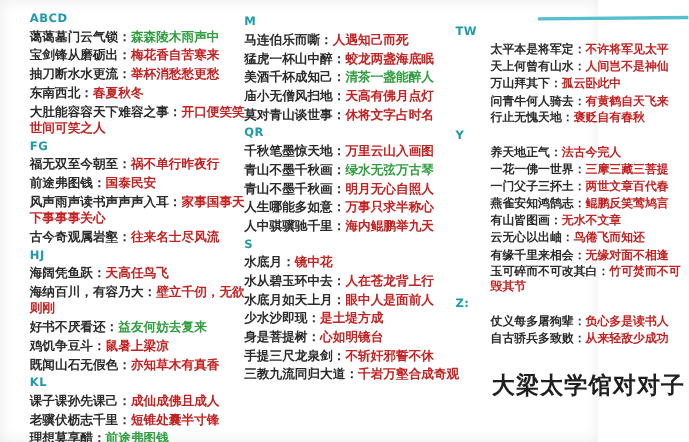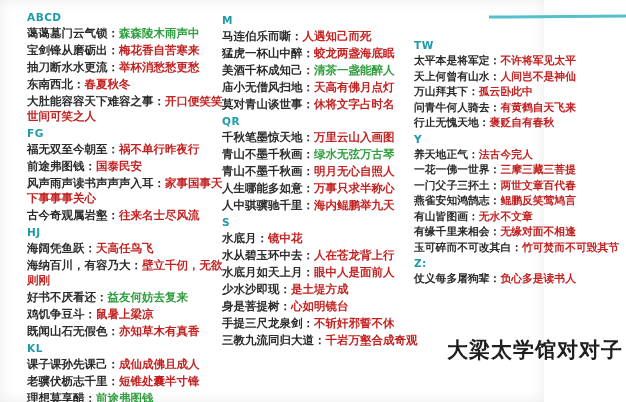--- a/index.html
+++ b/index.html
@@ -12,30 +12,30 @@
   }
   .page {
     position: absolute; left: 0; top: 0; width: 496px; height: 402px;
     background: #ffffff;
     box-shadow: inset 0 0 14px rgba(0,0,0,0.08);
     padding-left: 48px;
   }
   .column { position: absolute; font-weight: 700; }
   .column-left   { left: 27px;  top: 8px;  width: 198px; font-size: 11.5px; }
   .column-middle { left: 222px; top: 11px; width: 198px; font-size: 11.5px; }
-  .column-right  { left: 414px; top: 36px; width: 212px; font-size: 10.8px; }
+  .column-right  { left: 414px; top: 20px; width: 212px; font-size: 10.8px; }
   .sec-header {
     color: #1e9aa8;
     font-size: 10.5px;
     font-weight: 700;
     margin: 3px 0 3px 0;
     letter-spacing: 0.5px;
   }
   .item { line-height: 15px; margin-bottom: 2px; color: #2b2b2b; }
-  .column-right .item { line-height: 13.5px; }
+  .column-right .item { line-height: 13.5px; margin-left: 32px; }
   .q { color: #2b2b2b; }
   .a.red   { color: #c32222; }
   .a.green { color: #2f9e3f; }
   .doc-title {
     position: absolute; left: 447px; top: 336px;
     font-size: 21px; font-weight: 700; color: #1f1f1f;
     letter-spacing: 1px;
     white-space: nowrap;
   }
   .top-right-line {
@@ -102,20 +102,22 @@
         <div class="item"><span class="q">天上何曾有山水：</span><span class="a red">人间岂不是神仙</span></div>
         <div class="item"><span class="q">万山拜其下：</span><span class="a red">孤云卧此中</span></div>
         <div class="item"><span class="q">问青牛何人骑去：</span><span class="a red">有黄鹤自天飞来</span></div>
         <div class="item"><span class="q">行止无愧天地：</span><span class="a red">褒贬自有春秋</span></div>
         <div class="sec-header">Y</div>
         <div class="item"><span class="q">养天地正气：</span><span class="a red">法古今完人</span></div>
         <div class="item"><span class="q">一花一佛一世界：</span><span class="a red">三摩三藏三菩提</span></div>
         <div class="item"><span class="q">一门父子三抔土：</span><span class="a red">两世文章百代春</span></div>
         <div class="item"><span class="q">燕雀安知鸿鹄志：</span><span class="a red">鲲鹏反笑莺鸠言</span></div>
         <div class="item"><span class="q">有山皆图画：</span><span class="a red">无水不文章</span></div>
+        <div class="item"><span class="q">云无心以出岫：</span><span class="a red">鸟倦飞而知还</span></div>
         <div class="item"><span class="q">有缘千里来相会：</span><span class="a red">无缘对面不相逢</span></div>
         <div class="item"><span class="q">玉可碎而不可改其白：</span><span class="a red">竹可焚而不可毁其节</span></div>
         <div class="sec-header">Z:</div>
         <div class="item"><span class="q">仗义每多屠狗辈：</span><span class="a red">负心多是读书人</span></div>
+        <div class="item"><span class="q">自古骄兵多致败：</span><span class="a red">从来轻敌少成功</span></div>
       </div>
     </div>
   <div class="doc-title">大梁太学馆对对子</div>
 </div>
 
 </body></html>

